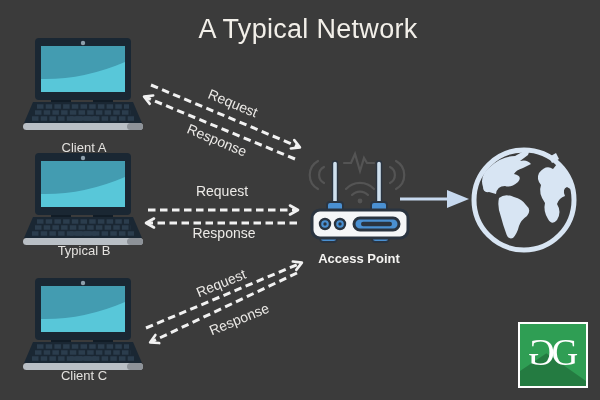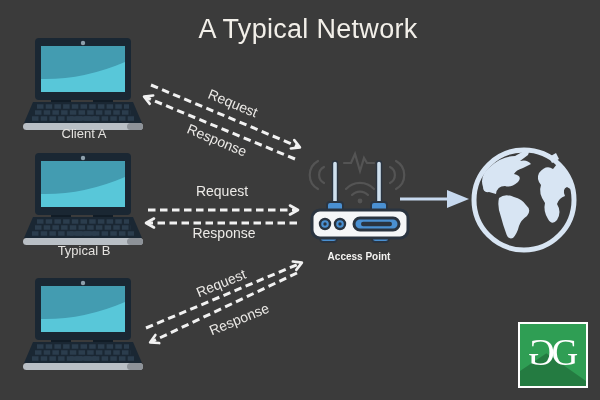--- a/index.html
+++ b/index.html
@@ -8,21 +8,21 @@
     font-family:"Liberation Sans","DejaVu Sans",sans-serif;
   }
   .title{
     position:absolute;left:0;top:6px;width:600px;text-align:center;
     font-size:27px;font-weight:400;color:#f2efe9;letter-spacing:.3px;margin:8px;
   }
   .abs{position:absolute;}
   .node-label{
     position:absolute;text-align:center;color:#e4e2df;font-size:13px;
   }
-  .node-label.bold{font-weight:700;color:#f4f3f1;font-size:10px;}
+  .node-label.bold{font-weight:700;color:#f4f3f1;font-size:13px;}
   .flow-label{
     position:absolute;color:#eceae7;font-size:14px;white-space:nowrap;
     transform:translate(-50%,-50%);
   }
   .flow-label.r-down{transform:translate(-50%,-50%) rotate(22.5deg);}
   .flow-label.r-up{transform:translate(-50%,-50%) rotate(-22deg);}
   .arrows-layer{position:absolute;left:0;top:0;}
   
   .logo{
     position:absolute;left:518px;top:322px;width:66px;height:62px;
@@ -87,34 +87,35 @@
       <path d="M400,199 H447" stroke="#c7d9ef" stroke-width="3.2" fill="none"></path>
       <polygon points="447,190 469,199 447,208" fill="#c7d9ef"></polygon>
     </g>
   </svg>
 
   <div class="abs" style="left:23px;top:38px">
     <svg width="120" height="92" viewBox="0 0 120 92">
       <use href="#laptop"></use>
     </svg>
   </div>
-  <div class="node-label" style="left:24px;top:126px;width:120px">Client A</div>
+  <div class="node-label" style="left:24px;top:140px;width:120px">Client A</div>
 
   <div class="abs" style="left:23px;top:153px">
     <svg width="120" height="92" viewBox="0 0 120 92">
       <use href="#laptop"></use>
     </svg>
   </div>
   <div class="node-label" style="left:24px;top:243px;width:120px">Typical B</div>
 
   <div class="abs" style="left:23px;top:278px">
     <svg width="120" height="92" viewBox="0 0 120 92">
       <use href="#laptop"></use>
     </svg>
   </div>
+  <div class="node-label" style="left:24px;top:368px;width:120px">Client C</div>
 
   <div class="abs" style="left:300px;top:149px">
     <svg width="120" height="100" viewBox="0 0 120 100">
 
       <g stroke="#545454" stroke-width="2.2" fill="none" stroke-linecap="round">
         <path d="M18,12 A16,16 0 0 0 18,40"></path>
         <path d="M24,18 A9,9 0 0 0 24,34"></path>
         <path d="M96,12 A16,16 0 0 1 96,40"></path>
         <path d="M90,18 A9,9 0 0 1 90,34"></path>
         <path d="M44,14 H51 L55,5 L60,22 L64,9 L67,14 H74"></path>

